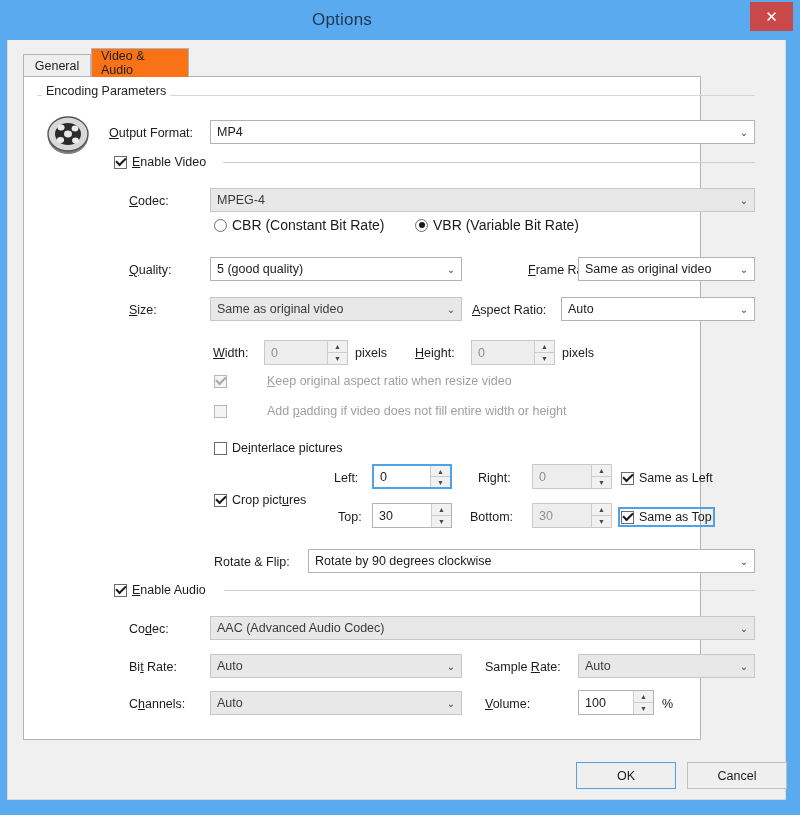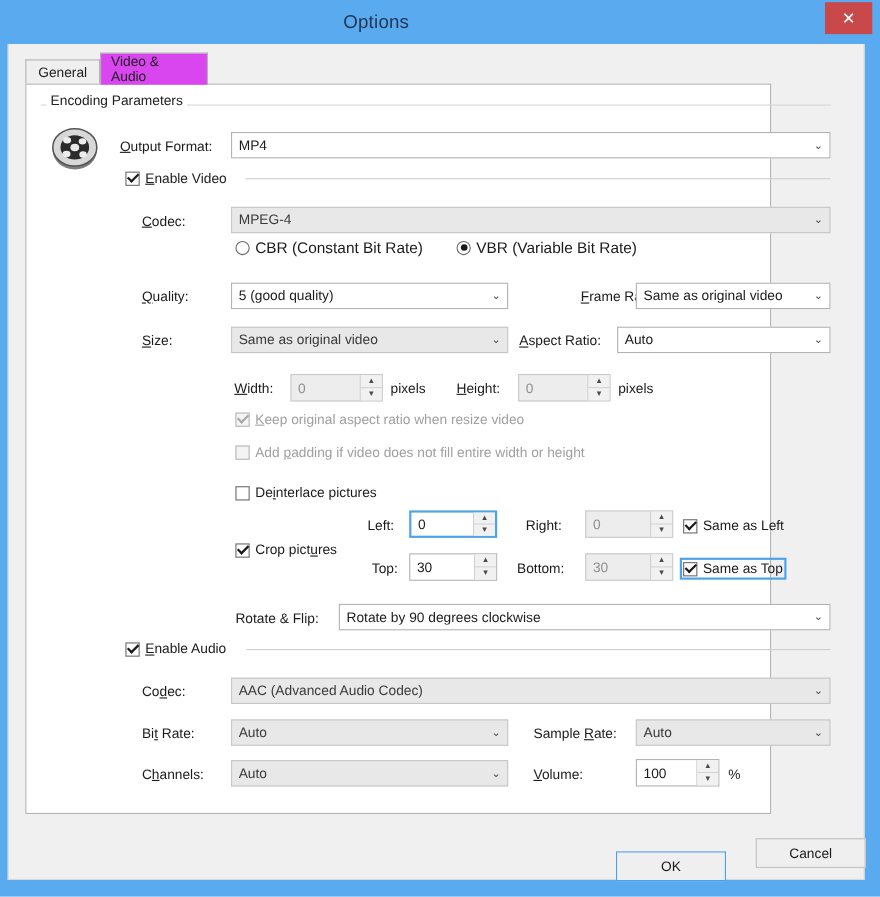--- a/index.html
+++ b/index.html
@@ -36,21 +36,21 @@
   
   .tabstrip{position:absolute;left:15px;top:8px;height:28px;}
   .tab{
     position:absolute;top:6px;height:22px;
     background:#efefef;border:1px solid #b4b4b4;border-bottom:none;
     display:flex;align-items:center;justify-content:center;
     padding:0 9px;font-size:12.5px;color:#222;cursor:pointer;
     box-sizing:border-box;
   }
   .tab.active{
-    top:0;height:29px;background:#d946ef;border-color:#b4b4b4;
+    top:0;height:29px;background:#f97316;border-color:#b4b4b4;
     font-weight:normal;z-index:3;
   }
   .tabpage{
     position:absolute;left:15px;top:36px;width:678px;height:664px;
     background:#fff;border:1px solid #b4b4b4;box-sizing:border-box;
   }
 
   
   .group-label{
     position:absolute;left:18px;top:7px;background:#fff;
@@ -106,21 +106,21 @@
     box-sizing:border-box;display:flex;align-items:center;justify-content:center;
     margin-right:5px;flex:none;
   }
   .cb .box.checked::after{
     content:"";width:8px;height:4px;border-left:2px solid #1b1b1b;
     border-bottom:2px solid #1b1b1b;transform:rotate(-45deg) translate(1px,-1px);
   }
   .cb .box.dimbox{border-color:#b6b6b6;background:#f4f4f4;}
   .cb .box.dimbox.checked::after{border-color:#a8a8a8;}
   .cb .txt{font-size:12.5px;color:#1b1b1b;}
-  .cb.dim .txt{color:#a0a0a0;}
+  .cb.dim .txt{color:#a0a0a0;margin-left:35px;}
   .cb.highlight{outline:2px solid #4ea3e8;outline-offset:1px;}
 
   
   .rb{position:absolute;display:flex;align-items:center;cursor:pointer;white-space:nowrap;}
   .rb .circle{
     width:13px;height:13px;border-radius:50%;background:#fff;border:1px solid #6b6b6b;
     box-sizing:border-box;margin-right:5px;display:flex;align-items:center;justify-content:center;flex:none;
   }
   .rb .circle.sel::after{content:"";width:6px;height:6px;border-radius:50%;background:#1b1b1b;}
   .rb .txt{font-size:14px;}
@@ -338,17 +338,17 @@
         <span class="num">100</span>
         <span class="btns">
           <div>▲</div>
           <div>▼</div>
         </span>
       </div>
       <div class="lbl" style="left:638px;top:620px;">%</div>
 
     </div>
 
-    <div class="btn default" style="left:552px;top:722px;margin-top:12px;">OK</div>
+    <div class="btn default" style="left:568px;top:722px;">OK</div>
     <div class="btn" style="left:679px;top:722px;">Cancel</div>
 
   </div>
 </div>
 
 </body></html>

